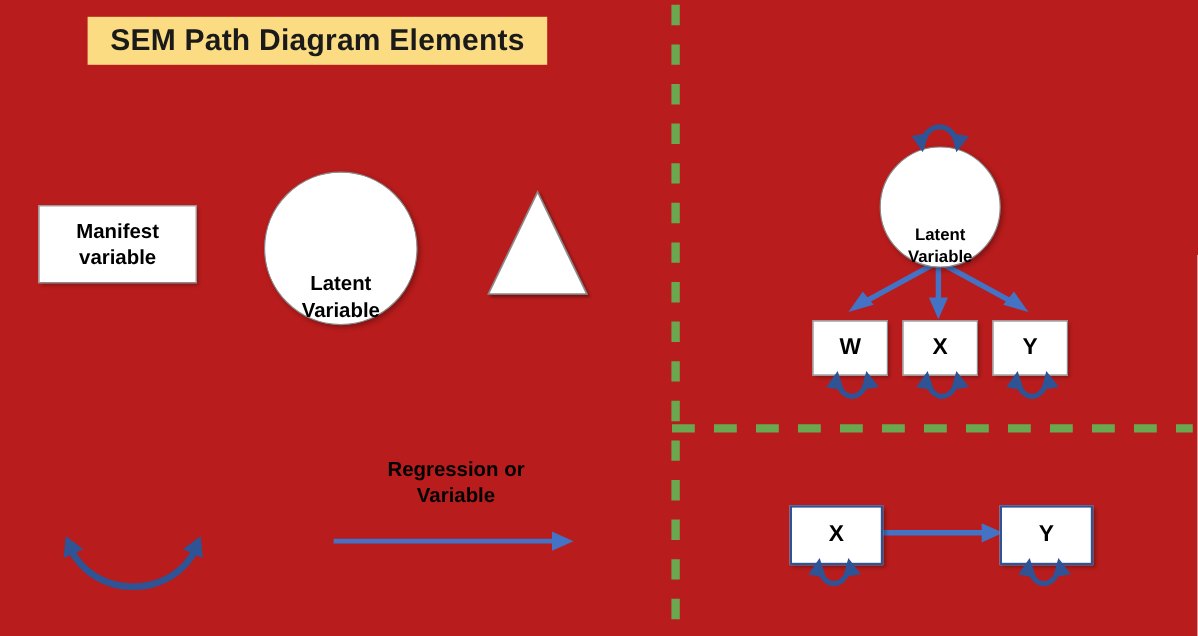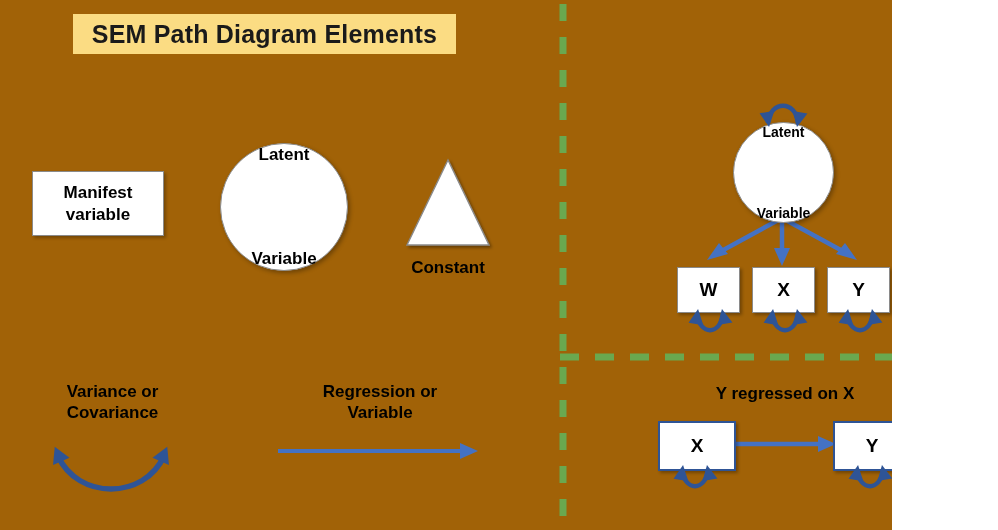--- a/index.html
+++ b/index.html
@@ -6,23 +6,23 @@
   html, body {
     margin: 0;
     padding: 0;
     background: #ffffff;
   }
   body {
     font-family: "Liberation Sans", sans-serif;
   }
   #stage {
     position: relative;
-    width: 892px;
+    width: 998px;
     height: 530px;
-    background: #a16207;
+    background: #b91c1c;
     overflow: hidden;
   }
   .abs { position: absolute; }
 
   
   .title-banner {
     background: #FBDC83;
     color: #1a1a1a;
     font-size: 25px;
     font-weight: bold;
@@ -49,21 +49,21 @@
     text-align: center;
   }
   .latent-circle {
     background: #ffffff;
     border: 1px solid #8a8a8a;
     border-radius: 50%;
     box-shadow: 2px 2px 4px rgba(0,0,0,0.30);
     display: flex;
     flex-direction: column;
     align-items: center;
-    justify-content: space-between;
+    justify-content: flex-end;
     color: #000000;
     font-weight: bold;
     line-height: 1.3;
     text-align: center;
   }
   .plain-label {
     color: #000000;
     font-weight: bold;
     text-align: center;
     line-height: 1.25;
@@ -107,24 +107,21 @@
   <div class="abs" style="left:398px; top:150px; width:100px; height:102px;">
     <svg width="100" height="102" viewBox="0 0 100 102">
       <defs>
         <filter id="triShadow" x="-30%" y="-30%" width="180%" height="180%">
           <feDropShadow dx="2" dy="2" stdDeviation="1.4" flood-color="#000000" flood-opacity="0.38"></feDropShadow>
         </filter>
       </defs>
       <polygon points="50,10 91,95 9,95" fill="#ffffff" stroke="#8A8A8A" stroke-width="1.4" filter="url(#triShadow)"></polygon>
     </svg>
   </div>
-  <div class="plain-label abs" style="left:378px; top:257px; width:140px; font-size:17px;">Constant</div>
-
-  <div class="plain-label abs" style="left:25px; top:381px; width:175px; font-size:17px;">Variance or
-Covariance</div>
+
 
   <div class="abs" style="left:40px; top:440px; width:150px; height:62px;">
     <svg width="150" height="62" viewBox="0 0 150 62">
       <path d="M 18 16 C 38 60, 104 60, 124 16" fill="none" stroke="#2E5496" stroke-width="5.5" stroke-linecap="butt"></path>
       <polygon points="18,6 27,22 9,22" fill="#2E5496" transform="rotate(-24 18 14)"></polygon>
       <polygon points="124,6 133,22 115,22" fill="#2E5496" transform="rotate(24 124 14)"></polygon>
     </svg>
   </div>
 
   <div class="plain-label abs" style="left:290px; top:381px; width:180px; font-size:17px;">Regression or
@@ -202,21 +199,20 @@
     </svg>
   </div>
   <div class="abs" style="left:838px; top:309px; width:44px; height:32px;">
     <svg width="44" height="32" viewBox="0 0 44 32">
       <path d="M 9 4 C 11 27, 33 27, 35 4" fill="none" stroke="#2E5496" stroke-width="4.3"></path>
       <polygon points="9,0 2,15 17,15" fill="#2E5496" transform="rotate(10 9 6)"></polygon>
       <polygon points="35,0 28,15 43,15" fill="#2E5496" transform="rotate(-10 35 6)"></polygon>
     </svg>
   </div>
 
-  <div class="plain-label abs" style="left:650px; top:383px; width:270px; font-size:17px;">Y regressed on X</div>
 
   <div class="abs" style="left:722px; top:432px; width:125px; height:24px;">
     <svg width="125" height="24" viewBox="0 0 125 24">
       <line x1="2" y1="12" x2="100" y2="12" stroke="#4472C4" stroke-width="4.5"></line>
       <polygon points="114,12 96,4 96,20" fill="#4472C4"></polygon>
     </svg>
   </div>
 
   <div class="node-box blue abs" style="left:658px; top:421px; width:74px; height:46px; font-size:19px;">
     <span>X</span>

